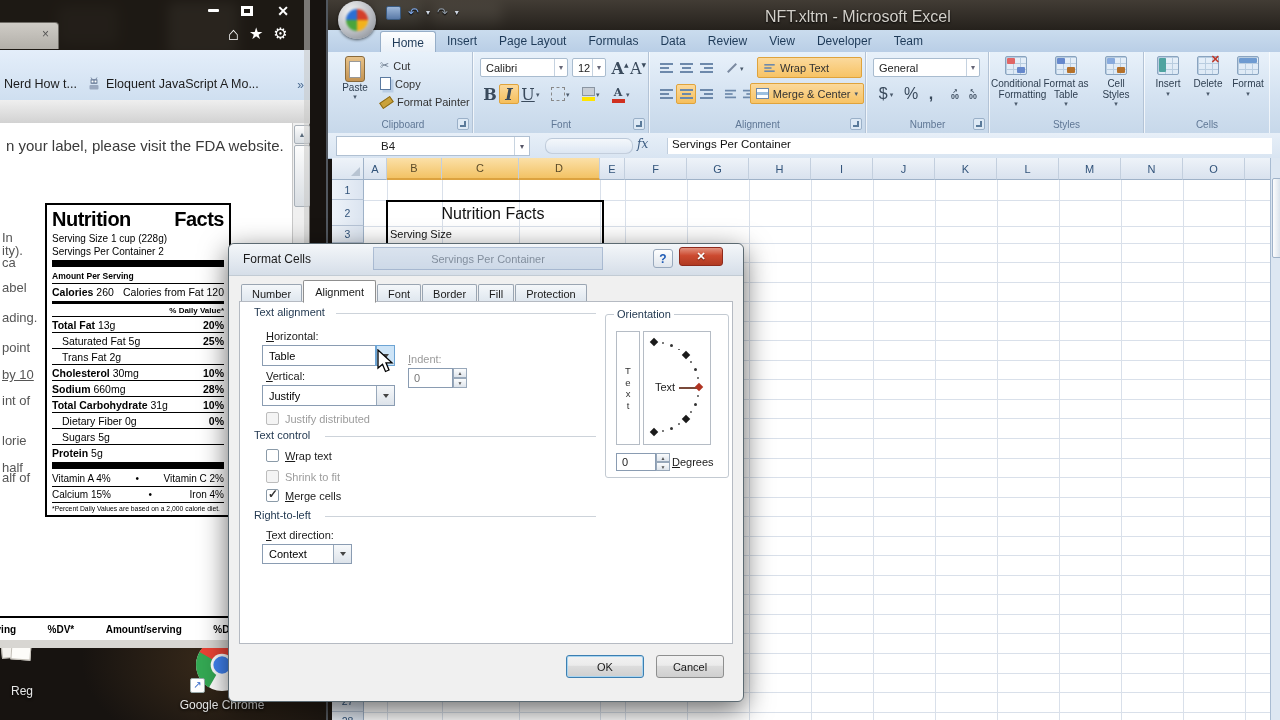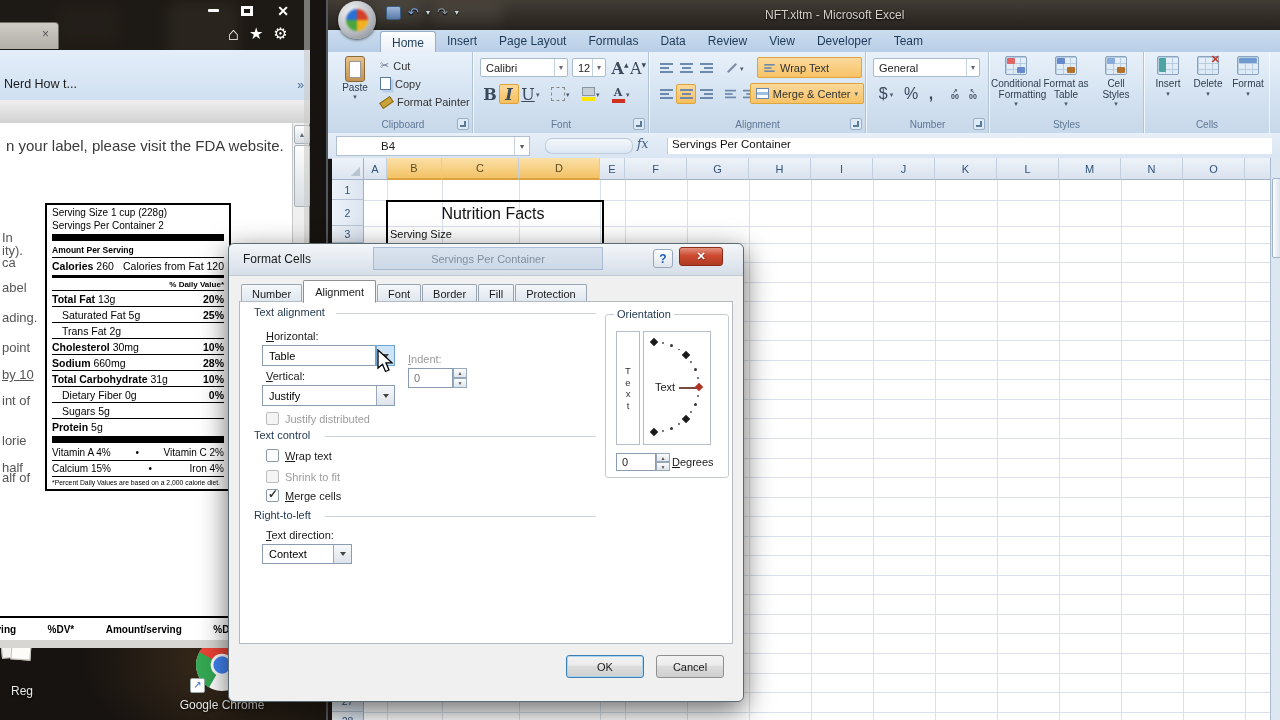--- a/index.html
+++ b/index.html
@@ -46,21 +46,21 @@
   .nlr.ind{padding-left:10px;}
   .nlr .dv{font-weight:bold;}
   .nl-vit{display:flex;justify-content:space-between;font-size:10px;padding:2px 0;border-bottom:1px solid #000;}
   #nl-foot{font-size:6.8px;padding:2px 0 1px;}
   #bt-bar{position:absolute;left:-72px;top:493px;width:300px;height:22px;border:2px solid #000;background:#fff;
     display:flex;align-items:center;justify-content:space-between;padding:0 10px;font-size:10px;font-weight:bold;}
   
   #xl{position:absolute;left:326px;top:0;width:954px;height:720px;z-index:20;border-left:2px solid rgba(170,190,215,.4);}
   #xl-titlebar{position:absolute;left:0;top:0;width:954px;height:30px;
     background:linear-gradient(rgba(72,66,58,.88),rgba(38,34,29,.94));}
-  #xl-title{position:absolute;left:437px;top:8px;font-size:12px;color:#d3d0ca;text-shadow:0 1px 2px #000;}
+  #xl-title{position:absolute;left:437px;top:8px;font-size:16px;color:#d3d0ca;text-shadow:0 1px 2px #000;}
   #orb{position:absolute;left:10px;top:1px;width:38px;height:38px;border-radius:50%;z-index:5;
     background:radial-gradient(circle at 35% 30%,#f4f4f4,#b9bcc2 55%,#7d8289);box-shadow:0 1px 3px rgba(0,0,0,.6);
     display:flex;align-items:center;justify-content:center;}
   #orb-core{width:22px;height:22px;border-radius:50%;filter:blur(1px);
     background:conic-gradient(#d43f2a 0 25%,#f2b21d 25% 50%,#4aa53c 50% 75%,#2a6fd4 75% 100%);}
   #qat{position:absolute;left:58px;top:5px;display:flex;align-items:center;gap:7px;color:#cfd6e2;font-size:13px;}
   .qat-ic{text-shadow:0 1px 1px #000;}
   #xl-tabrow{position:absolute;left:0;top:30px;width:954px;height:22px;
     background:linear-gradient(#cadcee,#b9cee6);display:flex;align-items:stretch;padding-left:52px;box-sizing:border-box;}
   .rtab{font-size:12px;color:#1e3a58;padding:4px 11px 0;}
@@ -240,20 +240,31 @@
         <span style="font-size:16px;">★</span>
         <span style="font-size:16px;">⚙</span>
       </div>
     </div>
 
     <div id="br-fav">
       <div id="bm-items" style="display:flex;align-items:flex-end;">
           <div class="bm">
             <span>Nerd How t...</span>
           </div>
+          <div class="bm">
+            <svg width="14" height="14" viewBox="0 0 14 14">
+              <rect x="3.5" y="2" width="7" height="5" rx="1" fill="#7b8ca6"></rect>
+              <circle cx="5.5" cy="4.5" r="1" fill="#fff"></circle>
+              <circle cx="8.5" cy="4.5" r="1" fill="#fff"></circle>
+              <rect x="2.5" y="8" width="9" height="4.5" rx="1" fill="#9aa8bf"></rect>
+              <line x1="5" y1="2" x2="4" y2="0.5" stroke="#7b8ca6"></line>
+              <line x1="9" y1="2" x2="10" y2="0.5" stroke="#7b8ca6"></line>
+            </svg>
+            <span>Eloquent JavaScript A Mo...</span>
+          </div>
         </div>
       <span style="margin-left:auto;padding:0 6px 8px;color:#4a6a90;font-size:12px;">»</span>
     </div>
 
     <div id="br-cmd"></div>
 
     <div id="br-content">
       <div id="page-intro">n your label, please visit the FDA website.</div>
       <div id="left-frags">
           <div class="frag" style="top: 107px;">In</div>
@@ -263,20 +274,24 @@
           <div class="frag" style="top: 187px;">ading.</div>
           <div class="frag" style="top: 217px;">point</div>
           <div class="frag" style="top: 244px; text-decoration: underline;">by 10</div>
           <div class="frag" style="top: 270px;">int of</div>
           <div class="frag" style="top: 310px;">lorie</div>
           <div class="frag" style="top: 337px;">half</div>
           <div class="frag" style="top: 347px;">alf of</div>
         </div>
 
       <div id="nl">
+        <div id="nl-title">
+            <span>Nutrition</span>
+            <span>Facts</span>
+          </div>
         <div class="nl-line">Serving Size 1 cup (228g)</div>
         <div class="nl-line">Servings Per Container 2</div>
         <div class="nl-bar"></div>
         <div id="nl-aps">Amount Per Serving</div>
         <div id="nl-cal">
           <span><b>Calories</b> <span>260</span></span>
           <span>Calories from Fat 120</span>
         </div>
         <div class="nl-bar-thin"></div>
         <div id="nl-dv">% Daily Value*</div>

